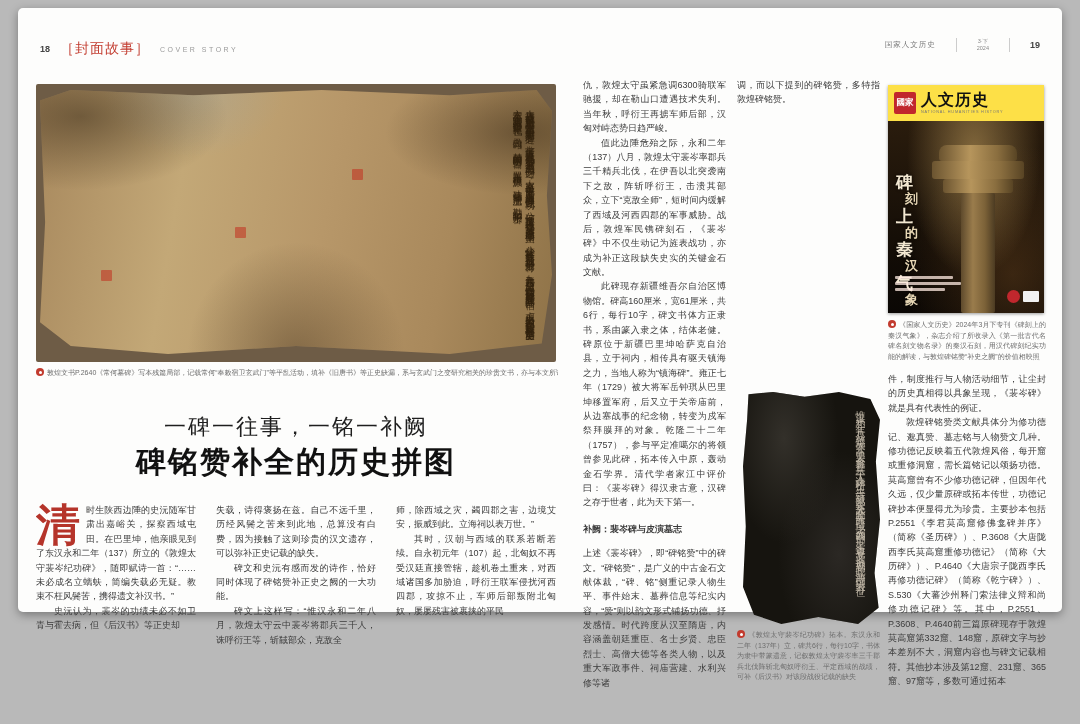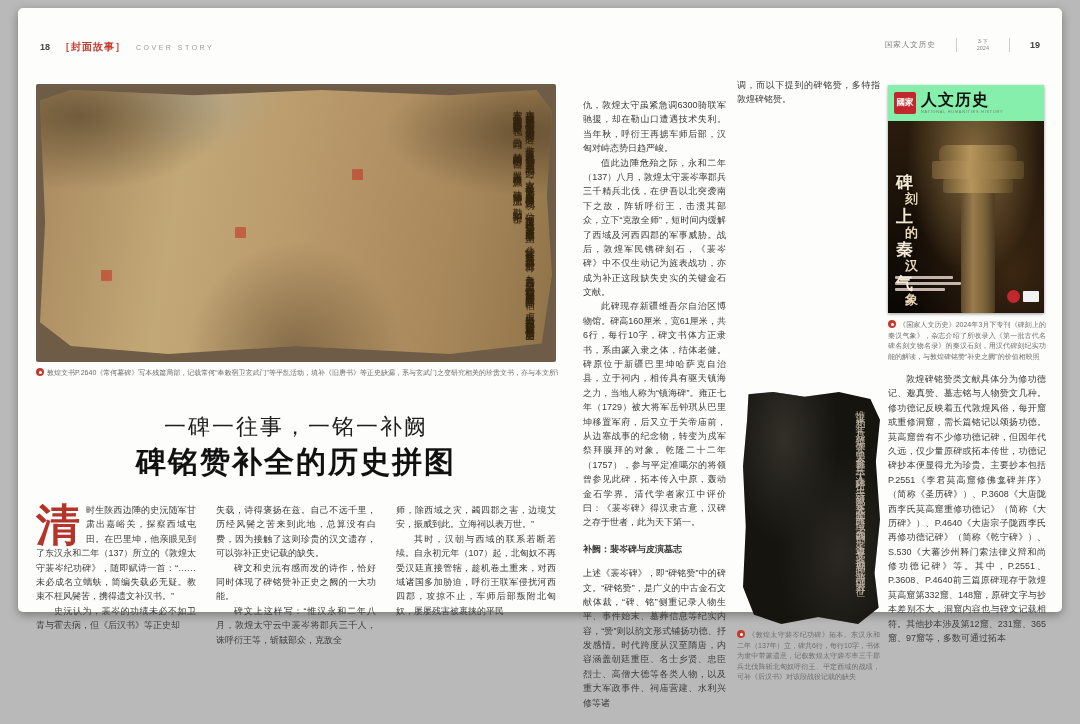--- a/index.html
+++ b/index.html
@@ -9,21 +9,21 @@
     font-family:"Liberation Sans","DejaVu Sans",sans-serif;
     -webkit-font-smoothing:antialiased;
   }
   .spread{
     position:absolute;left:18px;top:8px;width:1044px;height:604px;
     background:#fdfdfc;border-radius:5px;
     box-shadow:0 3px 10px rgba(0,0,0,.35);
   }
   .abs{position:absolute;}
   .pagenum{font-weight:bold;color:#444;font-size:9px;}
-  .tagbox{color:#c23b2e;font-size:10px;font-weight:bold;letter-spacing:1px;}
+  .tagbox{color:#c23b2e;font-size:14px;font-weight:normal;letter-spacing:1px;}
   .tagen{color:#9a9a9a;font-size:7px;letter-spacing:2.5px;}
   .runhead{display:flex;align-items:center;gap:20px;}
   .runhead .vdiv{width:1px;height:14px;background:#ccc;}
   .issue{font-size:5.5px;color:#888;text-align:center;line-height:1.3;}
   .magname{font-size:7.5px;color:#777;letter-spacing:1px;}
 
   
   .manuscript{
     left:18px;top:76px;width:520px;height:278px;
     background:#6e5c46;border-radius:2px;overflow:hidden;
@@ -84,21 +84,21 @@
   .rtext{
     position:absolute;left:10px;top:10px;right:10px;bottom:12px;
     writing-mode:vertical-rl;
     font-family:"DejaVu Serif","Liberation Serif",serif;
     font-size:10px;line-height:2.0;letter-spacing:3px;
     color:rgba(205,195,178,.8);overflow:hidden;
   }
 
   
   .cover{background:#0d0a07;overflow:hidden;box-shadow:0 1px 3px rgba(0,0,0,.4);}
-  .cover-top{position:absolute;left:0;top:0;right:0;height:36px;background:#86efac;display:flex;align-items:center;padding:0 6px;box-sizing:border-box;gap:5px;}
+  .cover-top{position:absolute;left:0;top:0;right:0;height:36px;background:#fde047;display:flex;align-items:center;padding:0 6px;box-sizing:border-box;gap:5px;}
   .sealbox{width:22px;height:22px;background:#c1272d;border-radius:2px;color:#fff;font-size:8.5px;line-height:1.15;display:flex;align-items:center;justify-content:center;flex-direction:column;font-weight:bold;font-family:"DejaVu Serif",serif;}
   .covermag{font-size:16px;font-weight:900;color:#111;letter-spacing:1px;line-height:1;}
   .coversub{font-size:3.8px;color:#777;letter-spacing:.8px;margin-top:2px;}
   .cover-photo{
     position:absolute;left:0;top:36px;right:0;bottom:0;
     background:
       radial-gradient(ellipse at 55% 18%, rgba(225,185,110,.5), transparent 55%),
       radial-gradient(ellipse at 80% 80%, rgba(140,90,40,.35), transparent 60%),
       linear-gradient(180deg,#2a1c0d,#120c06 70%,#0a0704);
   }
@@ -167,21 +167,21 @@
   <div class="abs col" style="left:198px;top:495px;width:160px;height:200px;">
     <p class="noindent">失载，诗得褒扬在兹。自己不远千里，历经风鬓之苦来到此地，总算没有白费，因为接触了这则珍贵的汉文遗存，可以弥补正史记载的缺失。</p>
     <p>碑文和史沅有感而发的诗作，恰好同时体现了碑铭赞补正史之阙的一大功能。</p>
     <p>碑文上这样写：“惟汉永和二年八月，敦煌太守云中裴岑将郡兵三千人，诛呼衍王等，斩馘部众，克敌全</p>
   </div>
   <div class="abs col" style="left:378px;top:495px;width:160px;height:200px;">
     <p class="noindent">师，除西域之灾，蠲四郡之害，边境艾安，振威到此。立海祠以表万世。”</p>
     <p>其时，汉朝与西域的联系若断若续。自永初元年（107）起，北匈奴不再受汉廷直接管辖，趁机卷土重来，对西域诸国多加胁迫，呼衍王联军侵扰河西四郡，攻掠不止，车师后部叛附北匈奴，屡屡残害被裹挟的平民</p>
   </div>
 
-  <div class="abs col" style="left:565px;top:70px;width:143px;height:624px;margin-top:20px;">
+  <div class="abs col" style="left:565px;top:70px;width:143px;height:624px;">
     <p class="noindent">仇，敦煌太守虽紧急调6300骑联军驰援，却在勒山口遭遇技术失利。当年秋，呼衍王再掳车师后部，汉匈对峙态势日趋严峻。</p>
     <p>值此边陲危殆之际，永和二年（137）八月，敦煌太守裴岑率郡兵三千精兵北伐，在伊吾以北突袭南下之敌，阵斩呼衍王，击溃其部众，立下“克敌全师”，短时间内缓解了西域及河西四郡的军事威胁。战后，敦煌军民镌碑刻石，《裴岑碑》中不仅生动记为旌表战功，亦成为补正这段缺失史实的关键金石文献。</p>
     <p>此碑现存新疆维吾尔自治区博物馆。碑高160厘米，宽61厘米，共6行，每行10字，碑文书体方正隶书，系由篆入隶之体，结体老健。碑原位于新疆巴里坤哈萨克自治县，立于祠内，相传具有驱天镇海之力，当地人称为“镇海碑”。雍正七年（1729）被大将军岳钟琪从巴里坤移置军府，后又立于关帝庙前，从边塞战事的纪念物，转变为戍军祭拜膜拜的对象。乾隆二十二年（1757），参与平定准噶尔的将领曾参见此碑，拓本传入中原，轰动金石学界。清代学者家江中评价曰：《裴岑碑》得汉隶古意，汉碑之存于世者，此为天下第一。</p>
     <p class="subhead">补阙：裴岑碑与皮演墓志</p>
     <p class="noindent">上述《裴岑碑》，即“碑铭赞”中的碑文。“碑铭赞”，是广义的中古金石文献体裁，“碑、铭”侧重记录人物生平、事件始末、墓葬信息等纪实内容，“赞”则以韵文形式铺扬功德、抒发感情。时代跨度从汉至隋唐，内容涵盖朝廷重臣、名士乡贤、忠臣烈士、高僧大德等各类人物，以及重大军政事件、祠庙营建、水利兴修等诸</p>
   </div>
 
   <div class="abs col" style="left:719px;top:70px;width:143px;height:306px;">
     <p class="noindent">调，而以下提到的碑铭赞，多特指敦煌碑铭赞。</p>
   </div>
@@ -221,16 +221,17 @@
           <i></i>
         </div>
       <div class="coverlogo"></div>
       <div class="coverbar"></div>
     </div>
   </div>
   <div class="abs cap" style="left:870px;top:312px;width:158px;">
     <span class="cap-icon"></span><span>《国家人文历史》2024年3月下专刊《碑刻上的秦汉气象》，杂志介绍了所收录入《第一批古代名碑名刻文物名录》的秦汉石刻，用汉代碑刻纪实功能的解读，与敦煌碑铭赞“补史之阙”的价值相映照</span>
   </div>
   <div class="abs col" style="left:870px;top:364px;width:158px;height:330px;">
+    <p class="noindent">件，制度推行与人物活动细节，让尘封的历史真相得以具象呈现，《裴岑碑》就是具有代表性的例证。</p>
     <p>敦煌碑铭赞类文献具体分为修功德记、邈真赞、墓志铭与人物赞文几种。修功德记反映着五代敦煌风俗，每开窟或重修洞窟，需长篇铭记以颂扬功德。莫高窟曾有不少修功德记碑，但因年代久远，仅少量原碑或拓本传世，功德记碑抄本便显得尤为珍贵。主要抄本包括P.2551《李君莫高窟修佛龛碑并序》（简称《圣历碑》）、P.3608《大唐陇西李氏莫高窟重修功德记》（简称《大历碑》）、P.4640《大唐宗子陇西李氏再修功德记碑》（简称《乾宁碑》）、S.530《大蕃沙州释门索法律义辩和尚修功德记碑》等。其中，P.2551、P.3608、P.4640前三篇原碑现存于敦煌莫高窟第332窟、148窟，原碑文字与抄本差别不大，洞窟内容也与碑文记载相符。其他抄本涉及第12窟、231窟、365窟、97窟等，多数可通过拓本</p>
   </div>
 
 </div>
 
 </body></html>

